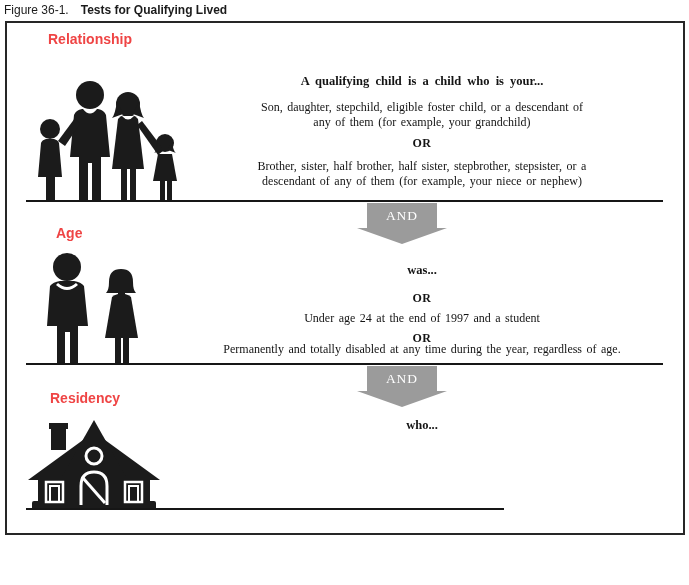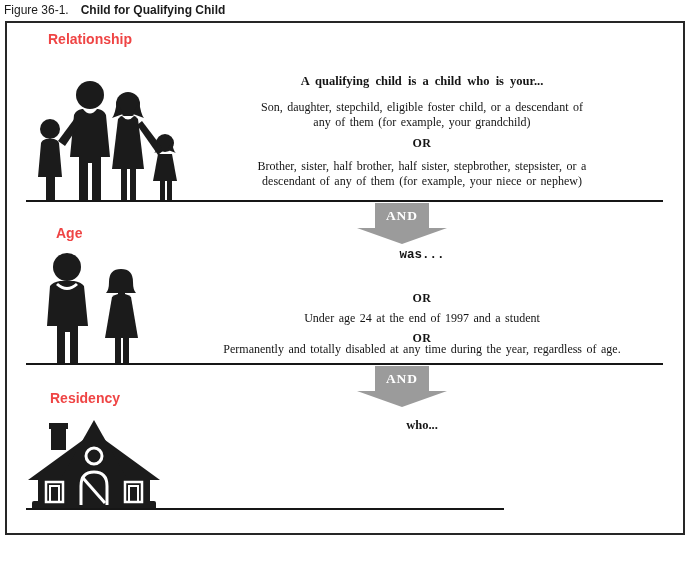--- a/index.html
+++ b/index.html
@@ -34,60 +34,60 @@
     white-space:pre-line;
   }
   .lead{font-weight:700;font-size:12.5px;word-spacing:3px;}
   .or{font-weight:700;letter-spacing:0.5px;}
 
   .t-lead1{top:51px;}
   .t-opt1a{top:77px;}
   .t-or1{top:113px;}
   .t-opt1b{top:136px;}
 
-  .t-was{top:225px;font-family:Liberation Mono, monospace;}
+  .t-was{top:240px;}
   .t-u19{top:247px;}
   .t-or2{top:268px;}
   .t-u24{top:288px;}
   .t-or3{top:308px;}
   .t-perm{top:319px;}
 
   .t-who{top:395px;}
   .t-lived{top:420px;}
 
   .hline{position:absolute;height:2px;background:#161616;}
   .line1{left:19px;top:177px;width:637px;}
   .line2{left:19px;top:340px;width:637px;}
   .line3{left:19px;top:485px;width:478px;}
 
   .and-arrow{position:absolute;width:90px;left:350px;}
   .and-1{top:180px;}
   .and-2{top:343px;}
   .and-box{
-    width:54px;height:25px;margin:0 auto;background:#9b9b9b;
+    width:70px;height:25px;margin:0 auto;background:#9b9b9b;
     display:flex;align-items:center;justify-content:center;
     font-family:"Liberation Serif","DejaVu Serif",serif;
-    font-weight:700;font-size:13.5px;color:#ffffff;letter-spacing:1px;
+    font-weight:400;font-size:13.5px;color:#ffffff;letter-spacing:1px;
   }
   .and-tri{
     width:0;height:0;margin:0 auto;
     border-left:45px solid transparent;border-right:45px solid transparent;
     border-top:16px solid #9b9b9b;
   }
 
   .icon-svg{position:absolute;}
   .family-svg{left:15px;top:56px;width:163px;height:122px;}
   .age-svg{left:23px;top:229px;width:122px;height:112px;}
   .house-svg{left:17px;top:397px;width:140px;height:90px;}
 </style>
 </head>
 <body>
 
 <div class="fig-title">
-  <span class="label">Figure 36-1.</span><span class="main">Child for Qualifying Child</span>
+  <span class="label">Figure 36-1.</span><span class="main">Tests for Qualifying Lived</span>
 </div>
 
 <div class="chart-box">
 
   <div class="sec-header hdr-relationship">Relationship</div>
 
   <svg class="icon-svg family-svg" viewBox="0 0 163 122" aria-hidden="true">
     <g fill="#1b1b1b">
 
       <circle cx="68" cy="16" r="14"></circle>

